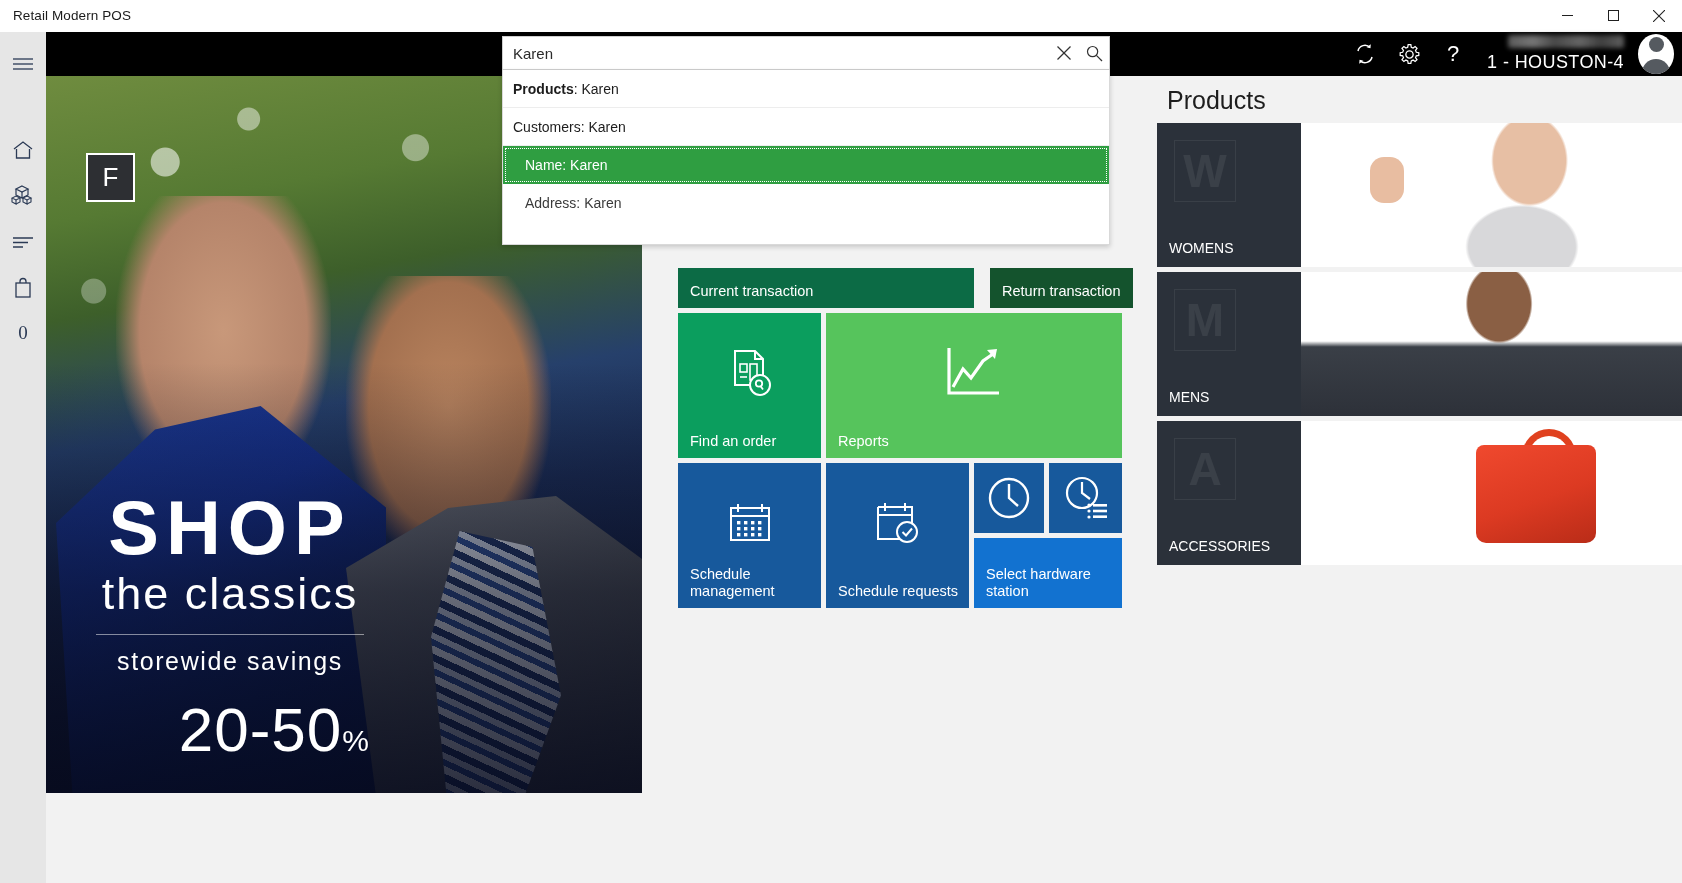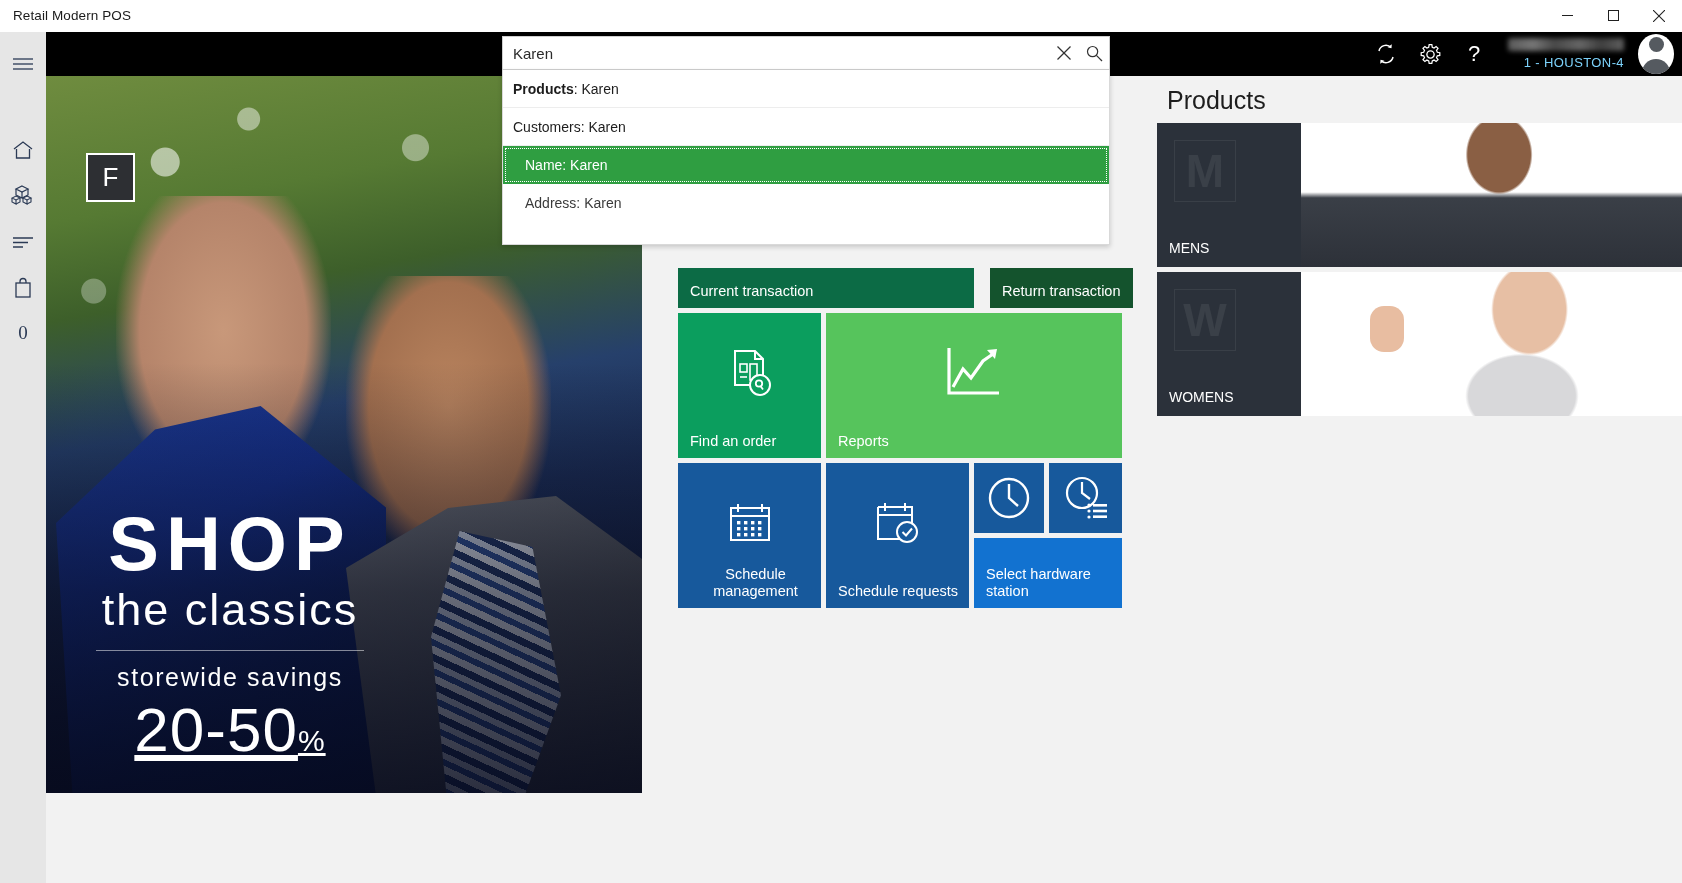--- a/index.html
+++ b/index.html
@@ -62,21 +62,21 @@
   .hdr-user-block {
     display: flex; flex-direction: column; align-items: flex-end;
     margin-left: 12px; margin-right: 10px; justify-content: center; height: 44px;
   }
   .hdr-user-name {
     height: 13px; width: 116px; border-radius: 2px;
     background: linear-gradient(90deg,#6a6a6a 0%,#8a8a8a 22%,#555 40%,#777 62%,#4a4a4a 80%,#6f6f6f 100%);
     filter: blur(2.6px); opacity: .85; margin-bottom: 4px;
   }
   .hdr-store {
-    font-size: 13px; color: #7dd3fc; letter-spacing: .4px; white-space: nowrap;
+    font-size: 18px; color: #ffffff; letter-spacing: .4px; white-space: nowrap;
   }
   .avatar {
     width: 40px; height: 40px; border-radius: 50%; background: #ffffff;
     display: flex; align-items: flex-end; justify-content: center;
     overflow: hidden; margin-left: 4px;
   }
   .avatar .av-head {
     width: 15px; height: 15px; border-radius: 50%; background: #555a60;
     position: absolute; margin-bottom: 22px;
   }
@@ -180,22 +180,22 @@
     font-family: "Liberation Sans", sans-serif;
   }
   .ban-classics {
     font-size: 45px; font-weight: 300; letter-spacing: 2px; margin-top: 4px;
   }
   .ban-rule {
     height: 1px; background: rgba(255,255,255,.5); margin: 14px 6px 12px 6px;
   }
   .ban-savings { font-size: 25px; font-weight: 300; letter-spacing: 1.6px; }
   .ban-disc {
-    font-size: 62px; font-weight: 300; letter-spacing: 1px; margin-top: 2px;
-    display: flex; align-items: baseline; justify-content: center; text-decoration: underline;
+    font-size: 62px; font-weight: 300; letter-spacing: 1px; margin-top: 18px;
+    display: flex; align-items: baseline; justify-content: flex-end;
   }
   .ban-disc .pct { font-size: 30px; }
 
   
   .tiles { position: absolute; left: 632px; top: 0px; width: 444px; height: 520px; }
   .tile {
     position: absolute; color: #fff; overflow: hidden;
   }
   .tile-label {
     position: absolute; left: 12px; bottom: 8px; font-size: 14.5px;
@@ -457,21 +457,21 @@
         <div class="tile-ico up">
           <svg width="62" height="56" viewBox="0 0 62 56">
             <path d="M6 3 V48 H56" fill="none" stroke="#fff" stroke-width="3.2"></path>
             <path d="M10 42 L20 24 L28 33 L40 16 L50 9" fill="none" stroke="#fff" stroke-width="3.2" stroke-linejoin="miter"></path>
             <path d="M44 5 L54 4 L52 14 Z" fill="#fff"></path>
           </svg>
         </div>
         <div class="tile-label">Reports</div>
       </div>
 
-      <div class="tile" style="left:0px;top:387px;width:143px;height:145px;background:#17599c;text-align:center;">
+      <div class="tile" style="left:0px;top:387px;width:143px;height:145px;background:#17599c;">
         <div class="tile-ico up">
           <svg width="46" height="44" viewBox="0 0 46 44">
             <rect x="4" y="7" width="38" height="32" fill="none" stroke="#fff" stroke-width="2"></rect>
             <line x1="11" y1="3" x2="11" y2="11" stroke="#fff" stroke-width="2"></line>
             <line x1="35" y1="3" x2="35" y2="11" stroke="#fff" stroke-width="2"></line>
             <line x1="4" y1="15" x2="42" y2="15" stroke="#fff" stroke-width="2"></line>
             <g fill="#fff">
               <rect x="10" y="20" width="3.4" height="3.4"></rect>
                 <rect x="17" y="20" width="3.4" height="3.4"></rect>
               <rect x="24" y="20" width="3.4" height="3.4"></rect>
@@ -534,32 +534,42 @@
       <div class="tile" style="left:296px;top:462px;width:148px;height:70px;background:#1272d0;">
         <div class="tile-label">Select hardware station</div>
       </div>
     </div>
 
     <div class="products-panel">
       <div class="products-title">Products</div>
 
       <div class="prow">
         <div class="ptile">
+          <div class="ptile-water">W</div>
+          <div class="ptile-label">WOMENS</div>
+        </div>
+        <div class="pimg pimg-womens">
+          <div class="scarf-hand"></div>
+        </div>
+      </div>
+
+      <div class="prow">
+        <div class="ptile">
           <div class="ptile-water">M</div>
           <div class="ptile-label">MENS</div>
         </div>
         <div class="pimg pimg-mens"></div>
       </div>
 
       <div class="prow">
         <div class="ptile">
-          <div class="ptile-water">W</div>
-          <div class="ptile-label">WOMENS</div>
-        </div>
-        <div class="pimg pimg-womens">
-          <div class="scarf-hand"></div>
-        </div>
-      </div>
-
+          <div class="ptile-water">A</div>
+          <div class="ptile-label">ACCESSORIES</div>
+        </div>
+        <div class="pimg pimg-acc">
+          <div class="bag-handle"></div>
+          <div class="bag-shape"></div>
+        </div>
+      </div>
     </div>
 
   </div>
 </div>
 
 </body></html>

